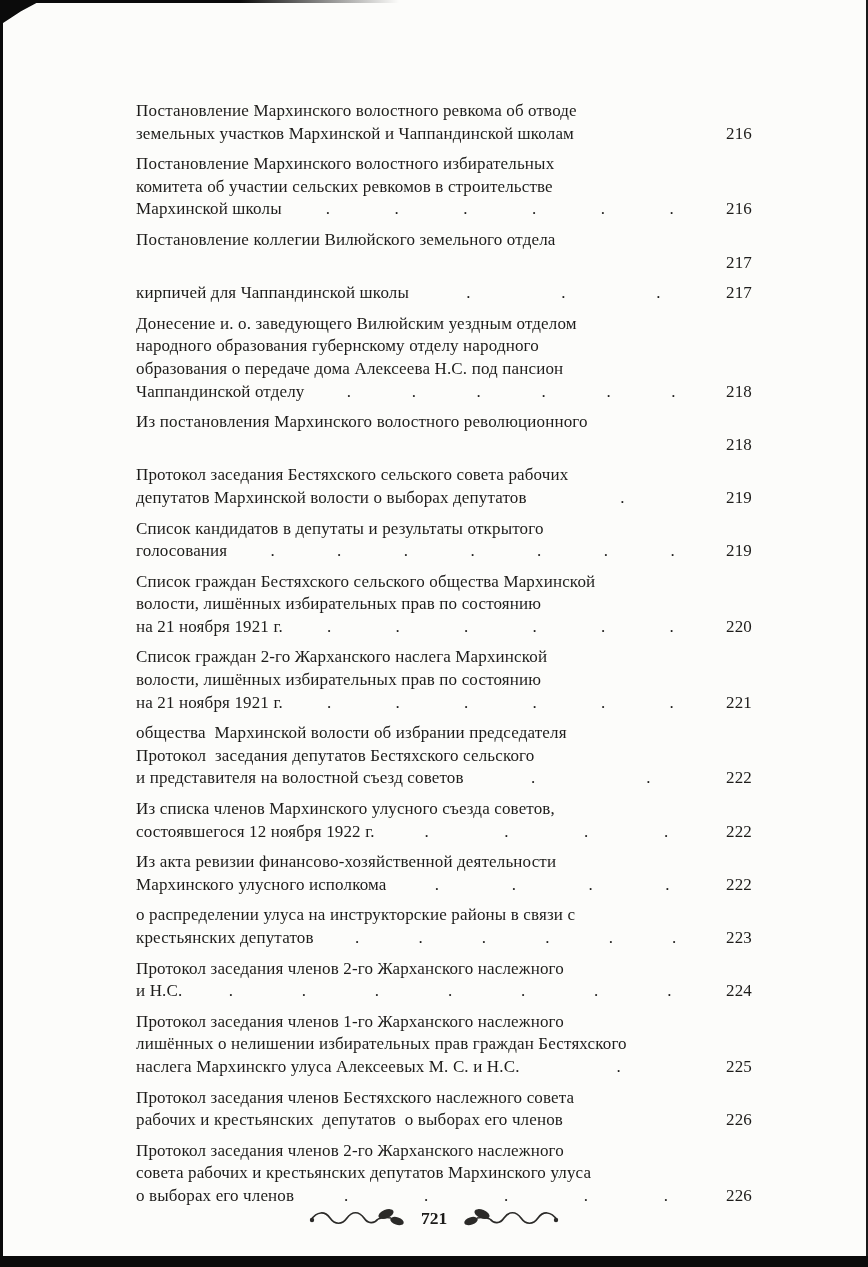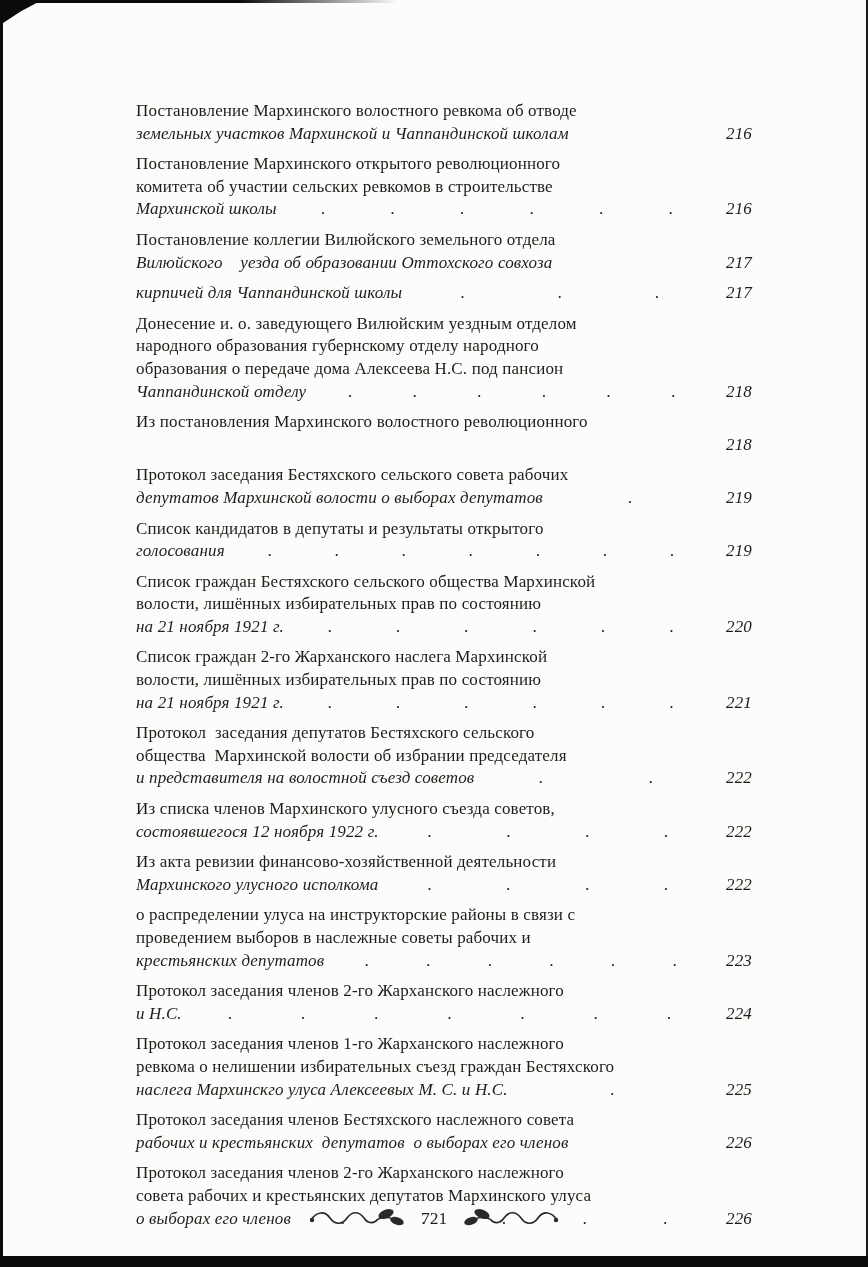--- a/index.html
+++ b/index.html
@@ -16,30 +16,31 @@
   .edge-bottom{left:0;bottom:0;width:100%;height:11px;}
   .edge-top{left:0;top:0;width:46%;height:3px;background:linear-gradient(to right,#0b0b0b 60%,rgba(11,11,11,0));}
   .corner-tl{left:0;top:0;width:42px;height:25px;clip-path:polygon(0 0,100% 0,50% 45%,0 100%);}
   
   .toc{
     position:absolute;left:128px;top:92px;width:632px;
     font-size:17px;line-height:22.6px;letter-spacing:0.15px;
   }
   .entry{margin:8px;}
   .line{white-space:pre-wrap;}
-  .lastline{display:flex;align-items:center;font-style:italic;}
+  .lastline{display:flex;align-items:center;}
   .lt{white-space:pre-wrap;flex:0 0 auto;}
   .dots{flex:1 1 auto;display:flex;justify-content:space-around;align-items:baseline;padding:0 12px;overflow:hidden;min-width:10px;}
   .dots span{flex:0 0 auto;}
   .pg{flex:0 0 auto;min-width:34px;text-align:right;}
   
   .footer{
     position:absolute;left:0;top:1204px;width:100%;
     display:flex;justify-content:center;align-items:center;gap:14px;
     font-size:17.5px;
+    font-weight:bold;
   }
   .orn{display:inline-block;height:28px;}
   .orn.mirror{transform:scaleX(-1);}
 </style>
 </head>
 <body>
 
 <div class="edge edge-left"></div>
 <div class="edge edge-right"></div>
 <div class="edge edge-bottom"></div>
@@ -50,33 +51,32 @@
   <div class="entry">
     <div class="line">Постановление Мархинского волостного ревкома об отводе</div>
       <div class="line lastline">
       <span class="lt">земельных участков Мархинской и Чаппандинской школам</span>
       <span class="dots"></span>
       <span class="pg">216</span>
     </div>
   </div>
 
   <div class="entry">
-    <div class="line">Постановление Мархинского открытого революционного</div>
+    <div class="line">Постановление Мархинского волостного избирательных</div>
       <div class="line">комитета об участии сельских ревкомов в строительстве</div>
       <div class="line lastline">
       <span class="lt">Мархинской школы</span>
       <span class="dots"><span>.</span><span>.</span><span>.</span><span>.</span><span>.</span><span>.</span></span>
       <span class="pg">216</span>
     </div>
   </div>
 
   <div class="entry">
     <div class="line">Постановление коллегии Вилюйского земельного отдела</div>
       <div class="line lastline">
-      <span class="lt">Вилюйского    уезда об образовании Оттохского совхоза</span>
       <span class="dots"></span>
       <span class="pg">217</span>
     </div>
   </div>
 
   <div class="entry">
       <div class="line lastline">
       <span class="lt">кирпичей для Чаппандинской школы</span>
       <span class="dots"><span>.</span><span>.</span><span>.</span></span>
       <span class="pg">217</span>
@@ -134,22 +134,22 @@
     <div class="line">Список граждан 2-го Жарханского наслега Мархинской</div>
       <div class="line">волости, лишённых избирательных прав по состоянию</div>
       <div class="line lastline">
       <span class="lt">на 21 ноября 1921 г.</span>
       <span class="dots"><span>.</span><span>.</span><span>.</span><span>.</span><span>.</span><span>.</span></span>
       <span class="pg">221</span>
     </div>
   </div>
 
   <div class="entry">
-    <div class="line">Протокол  заседания депутатов Бестяхского сельского</div>
-      <div class="line">общества  Мархинской волости об избрании председателя</div>
+    <div class="line">общества  Мархинской волости об избрании председателя</div>
+      <div class="line">Протокол  заседания депутатов Бестяхского сельского</div>
       <div class="line lastline">
       <span class="lt">и представителя на волостной съезд советов</span>
       <span class="dots"><span>.</span><span>.</span></span>
       <span class="pg">222</span>
     </div>
   </div>
 
   <div class="entry">
     <div class="line">Из списка членов Мархинского улусного съезда советов,</div>
       <div class="line lastline">
@@ -163,40 +163,39 @@
     <div class="line">Из акта ревизии финансово-хозяйственной деятельности</div>
       <div class="line lastline">
       <span class="lt">Мархинского улусного исполкома</span>
       <span class="dots"><span>.</span><span>.</span><span>.</span><span>.</span></span>
       <span class="pg">222</span>
     </div>
   </div>
 
   <div class="entry">
       <div class="line">о распределении улуса на инструкторские районы в связи с</div>
-      <div class="line">проведением выборов в наслежные советы рабочих и</div>
       <div class="line lastline">
       <span class="lt">крестьянских депутатов</span>
       <span class="dots"><span>.</span><span>.</span><span>.</span><span>.</span><span>.</span><span>.</span></span>
       <span class="pg">223</span>
     </div>
   </div>
 
   <div class="entry">
     <div class="line">Протокол заседания членов 2-го Жарханского наслежного</div>
       <div class="line lastline">
       <span class="lt">и Н.С.</span>
       <span class="dots"><span>.</span><span>.</span><span>.</span><span>.</span><span>.</span><span>.</span><span>.</span></span>
       <span class="pg">224</span>
     </div>
   </div>
 
   <div class="entry">
     <div class="line">Протокол заседания членов 1-го Жарханского наслежного</div>
-      <div class="line">ревкома о нелишении избирательных съезд граждан Бестяхского</div>
+      <div class="line">лишённых о нелишении избирательных прав граждан Бестяхского</div>
       <div class="line lastline">
       <span class="lt">наслега Мархинскго улуса Алексеевых М. С. и Н.С.</span>
       <span class="dots"><span>.</span></span>
       <span class="pg">225</span>
     </div>
   </div>
 
   <div class="entry">
     <div class="line">Протокол заседания членов Бестяхского наслежного совета</div>
       <div class="line lastline">

